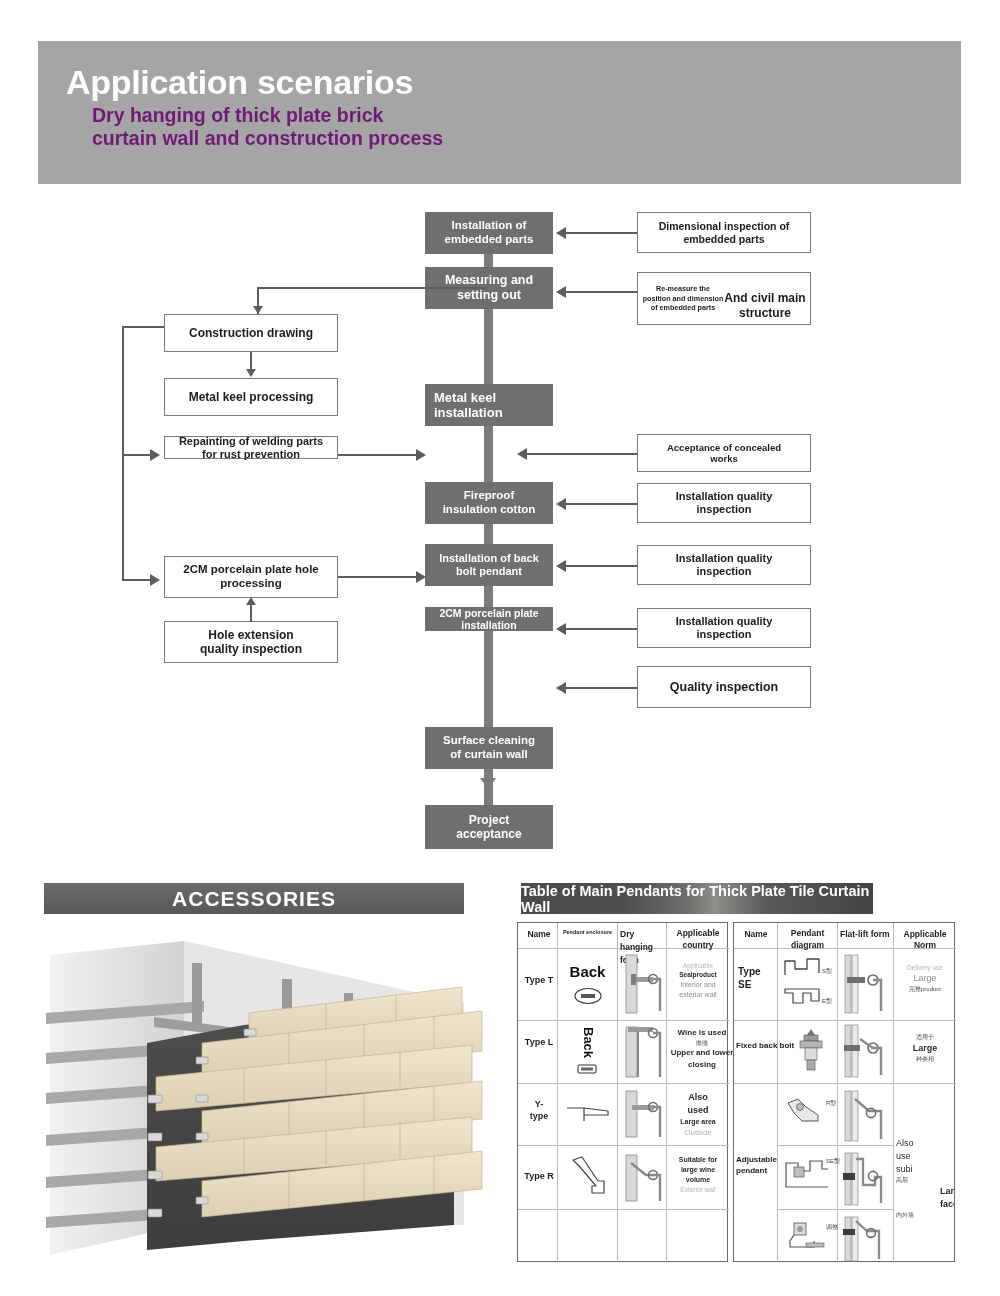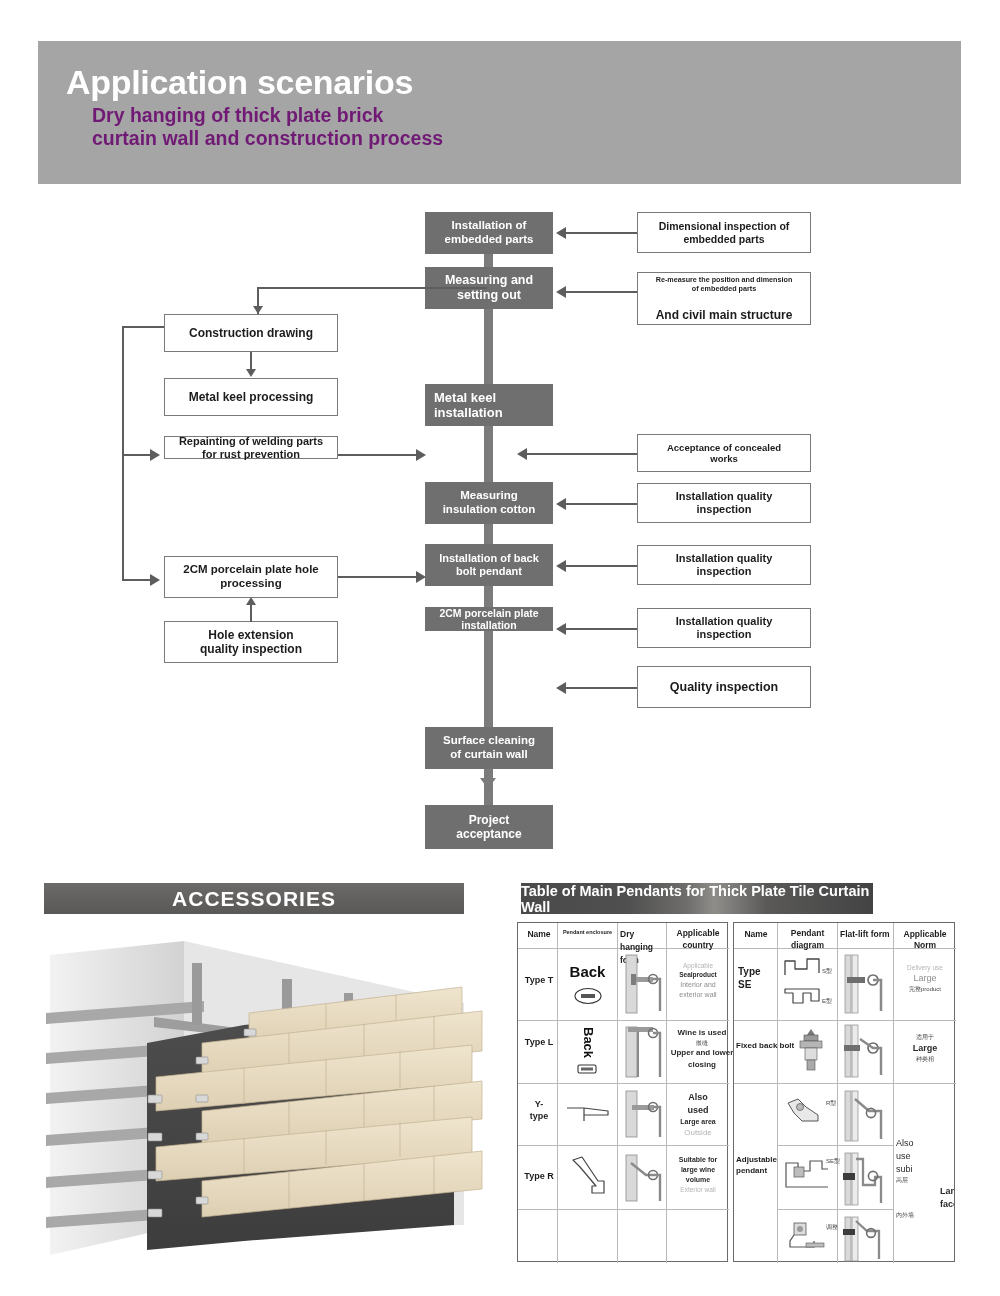--- a/index.html
+++ b/index.html
@@ -100,21 +100,21 @@
 
   <div class="node gray" style="left:425px; top:212px; width:128px; height:42px; font-size:11.5px; white-space:pre-line;">Installation of
 embedded parts</div>
 
   <div class="node gray" style="left:425px; top:267px; width:128px; height:42px; font-size:12.5px; white-space:pre-line;">Measuring and
 setting out</div>
 
   <div class="node gray" style="left:425px; top:384px; width:128px; height:42px; font-size:13px; justify-content:flex-start; text-align:left; padding-left:9px; white-space:pre-line;">Metal keel
 installation</div>
 
-  <div class="node gray" style="left:425px; top:482px; width:128px; height:42px; font-size:11.5px; white-space:pre-line;">Measuring
+  <div class="node gray" style="left:425px; top:482px; width:128px; height:42px; font-size:11.5px; white-space:pre-line;">Fireproof
 insulation cotton</div>
 
   <div class="node gray" style="left:425px; top:544px; width:128px; height:42px; font-size:11px; white-space:pre-line;">Installation of back
 bolt pendant</div>
 
   <div class="node gray" style="left:425px; top:607px; width:128px; height:24px; font-size:10.5px; white-space:pre-line;">2CM porcelain plate
 installation</div>
 
 
   <div class="node gray" style="left:425px; top:727px; width:128px; height:42px; font-size:11.5px; white-space:pre-line;">Surface cleaning
@@ -132,21 +132,21 @@
 
   <div class="node white" style="left:164px; top:556px; width:174px; height:42px; font-size:11.5px; white-space:pre-line;">2CM porcelain plate hole
 processing</div>
 
   <div class="node white" style="left:164px; top:621px; width:174px; height:42px; font-size:12px; white-space:pre-line;">Hole extension
 quality inspection</div>
 
   <div class="node white" style="left:637px; top:212px; width:174px; height:41px; font-size:10.5px; white-space:pre-line;">Dimensional inspection of
 embedded parts</div>
 
-  <div class="node white" style="left:637px; top:272px; width:174px; height:53px; flex-direction:column; font-size:10px;">
+  <div class="node white" style="left:637px; top:272px; width:174px; height:53px; flex-direction:row; font-size:10px;">
     <div style="font-size:7.2px; font-weight:bold; line-height:1.35; white-space:pre-line; text-align:center;">Re-measure the position and dimension
 of embedded parts</div>
     <div style="font-size:12px; font-weight:bold; margin-top:14px;">And civil main structure</div>
   </div>
 
   <div class="node white" style="left:637px; top:434px; width:174px; height:38px; font-size:9.5px; white-space:pre-line;">Acceptance of concealed
 works</div>
 
   <div class="node white" style="left:637px; top:483px; width:174px; height:40px; font-size:11px; white-space:pre-line;">Installation quality
 inspection</div>

